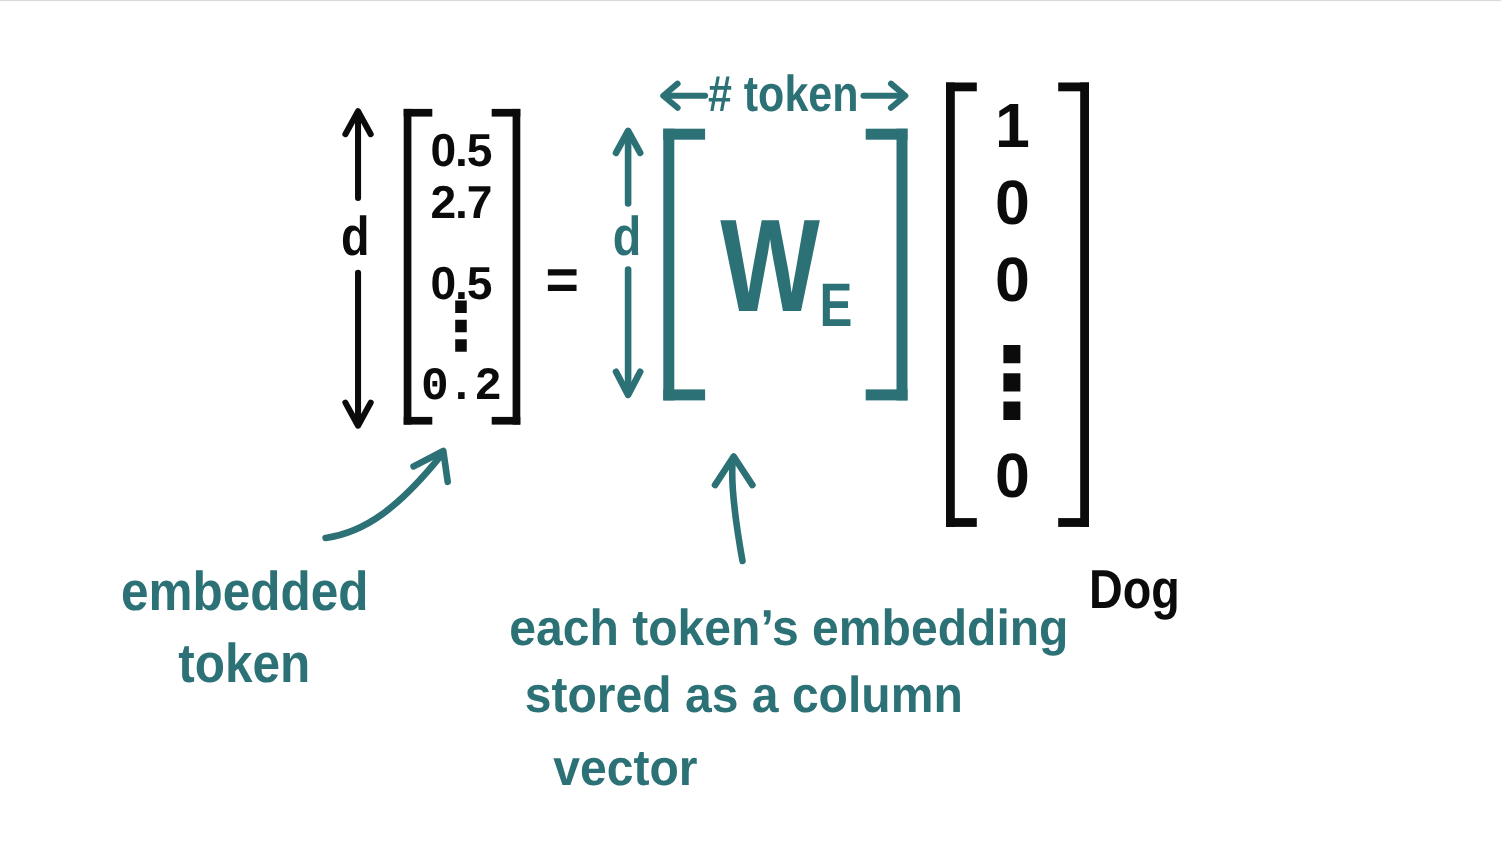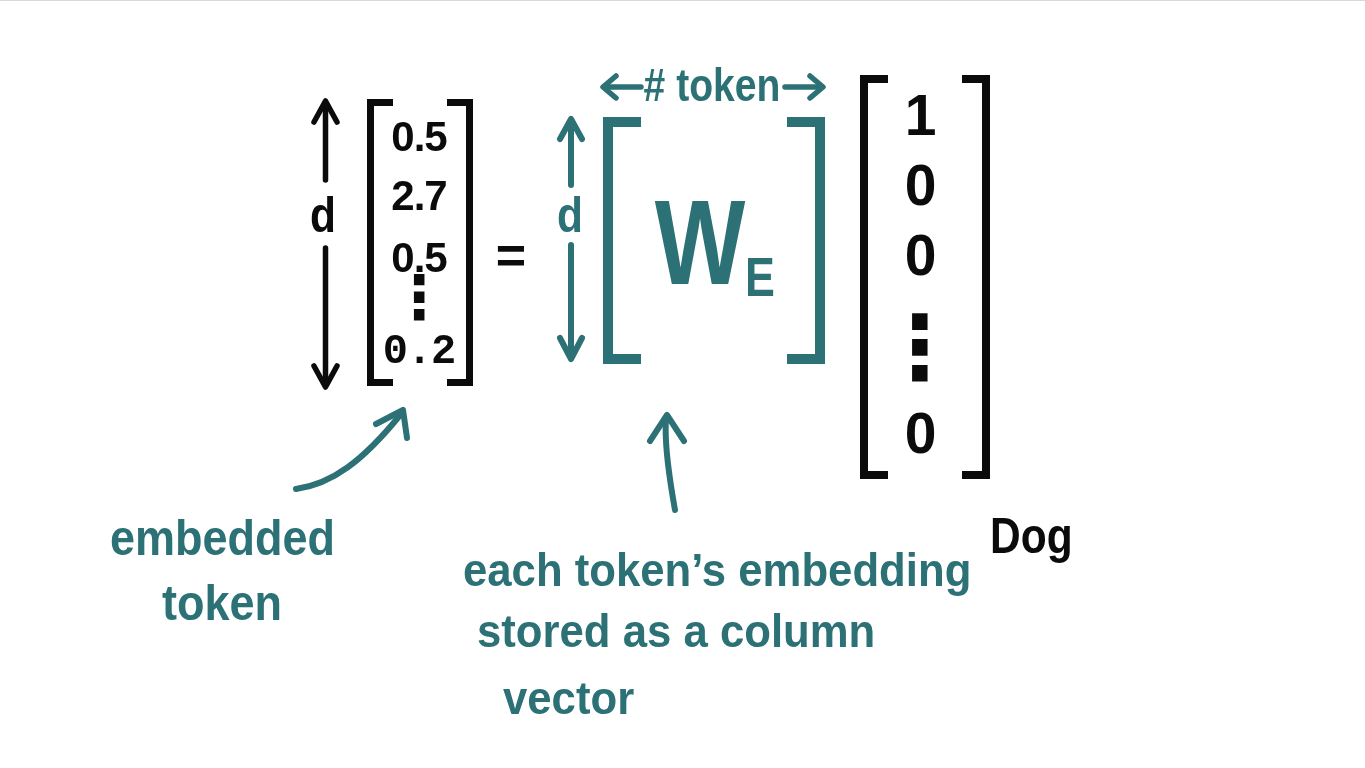--- a/index.html
+++ b/index.html
@@ -66,21 +66,21 @@
   </svg>
 
   <div class="t dim black ctr-c85" style="left:323px; top:215px;">d</div>
 
   <div class="bk" style="left:367px; top:99px; width:26px; height:287px;
        border-left:7px solid #0B0B0B; border-top:7px solid #0B0B0B; border-bottom:7px solid #0B0B0B;"></div>
   <div class="bk" style="left:447px; top:99px; width:26px; height:287px;
        border-right:7px solid #0B0B0B; border-top:7px solid #0B0B0B; border-bottom:7px solid #0B0B0B;"></div>
 
   <div class="t num1 black ctr" style="left:419px; top:137px;">0.5</div>
-  <div class="t num1 black ctr" style="left:419px; top:196px;">2.7</div>
+  <div class="t num1 black ctr" style="left:419px; top:184px;">2.7</div>
   <div class="t num1 black ctr" style="left:419px; top:258px;">0.5</div>
   <div class="t dots1 black ctr" style="left:419px; top:297px;">⋮</div>
   <div class="t num1 black ctr" style="left:419px; top:352px;font-family:Liberation Mono, monospace;">0.2</div>
 
   <div class="t black ctr" style="left:511px; top:255px; font-size:52px;">=</div>
 
   <div class="t teal" style="left:712px; top:85px; font-size:46px; transform:translate(-50%,-50%) scaleX(0.85);"># token</div>
 
   <div class="t dim teal ctr-c85" style="left:570px; top:215px;">d</div>
 

